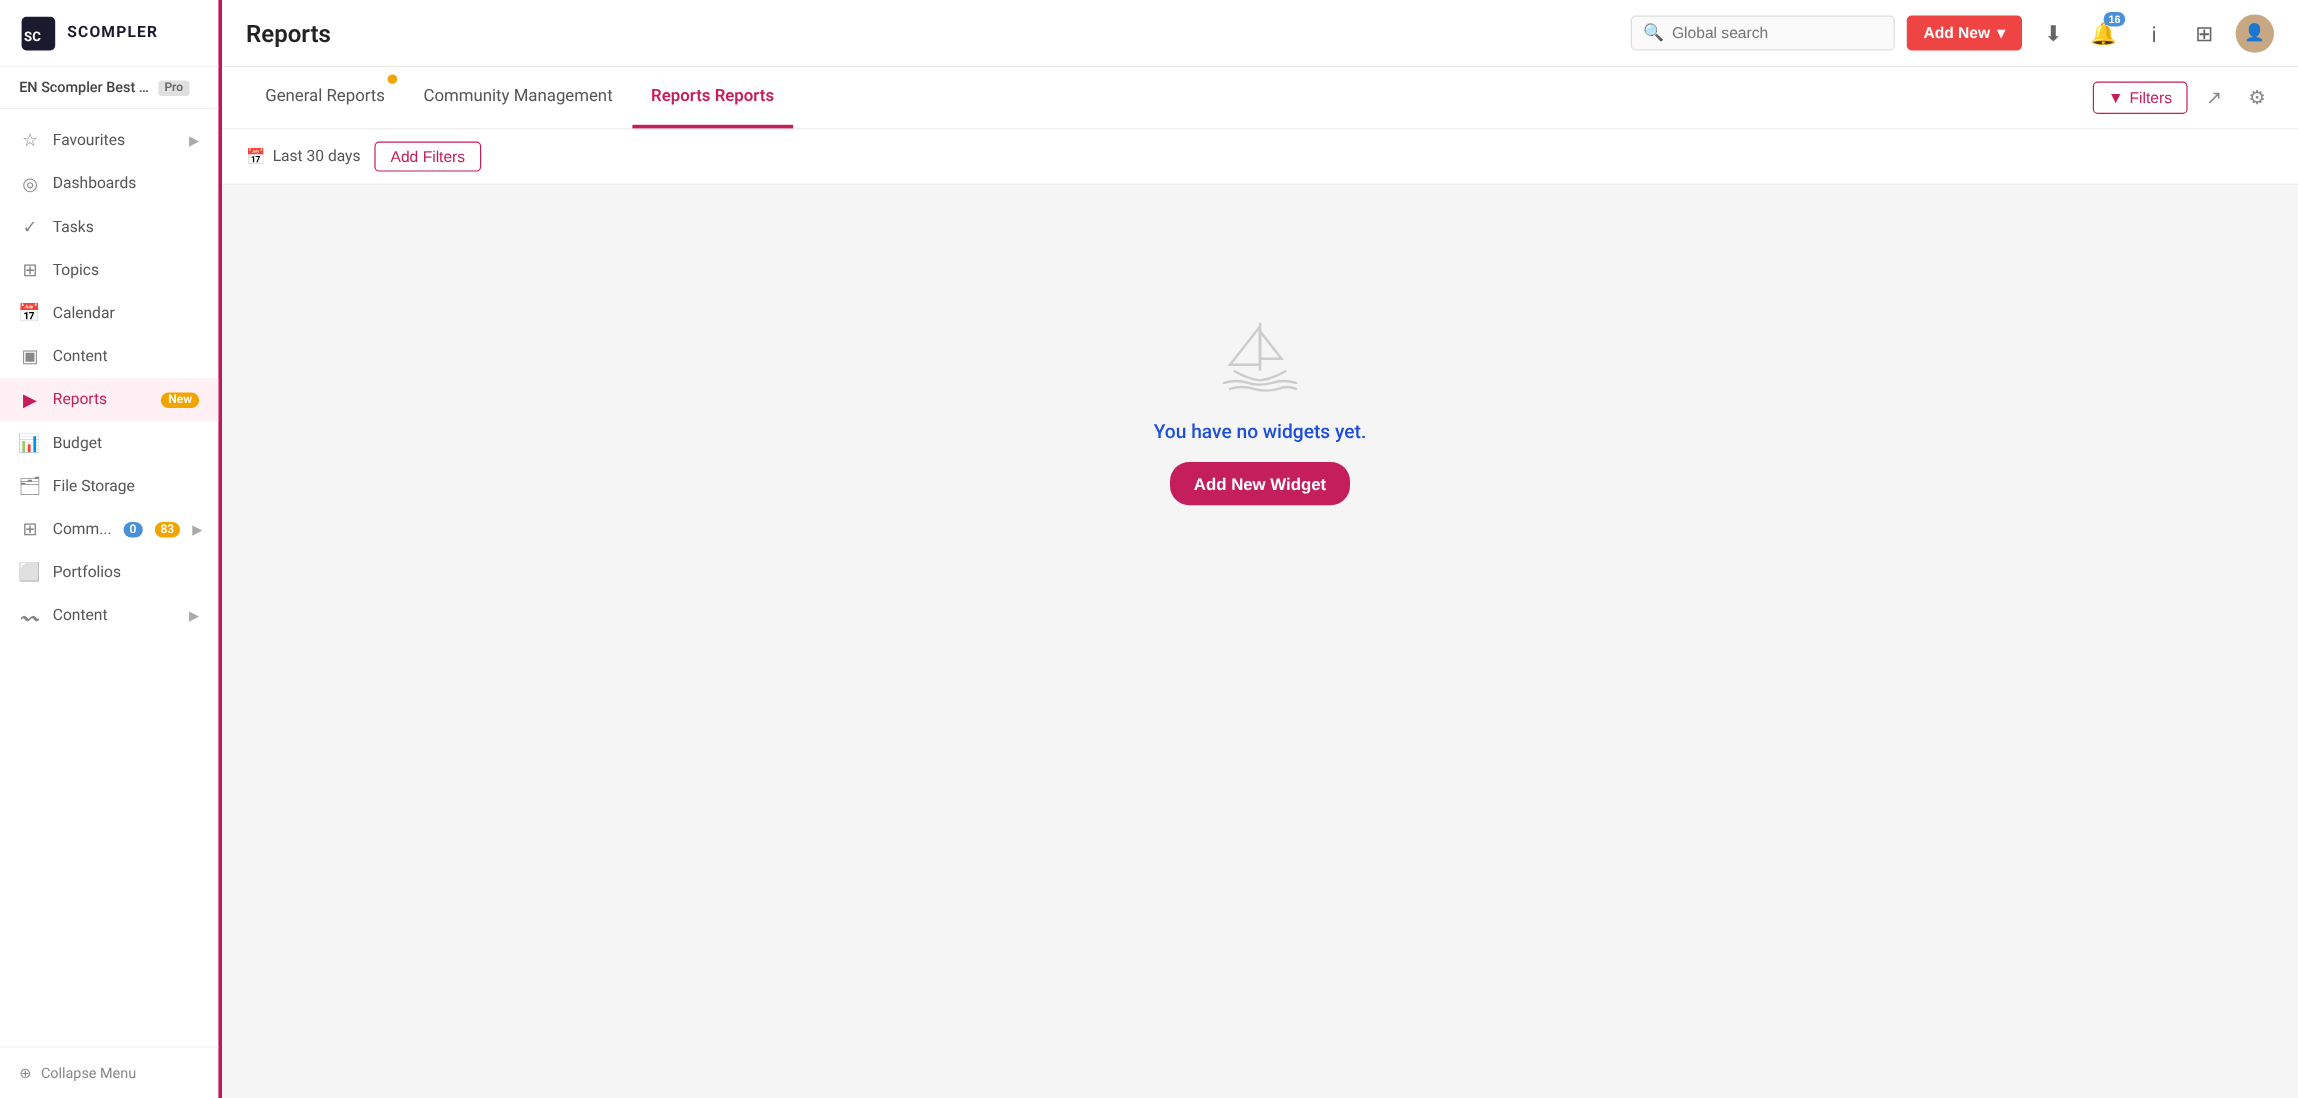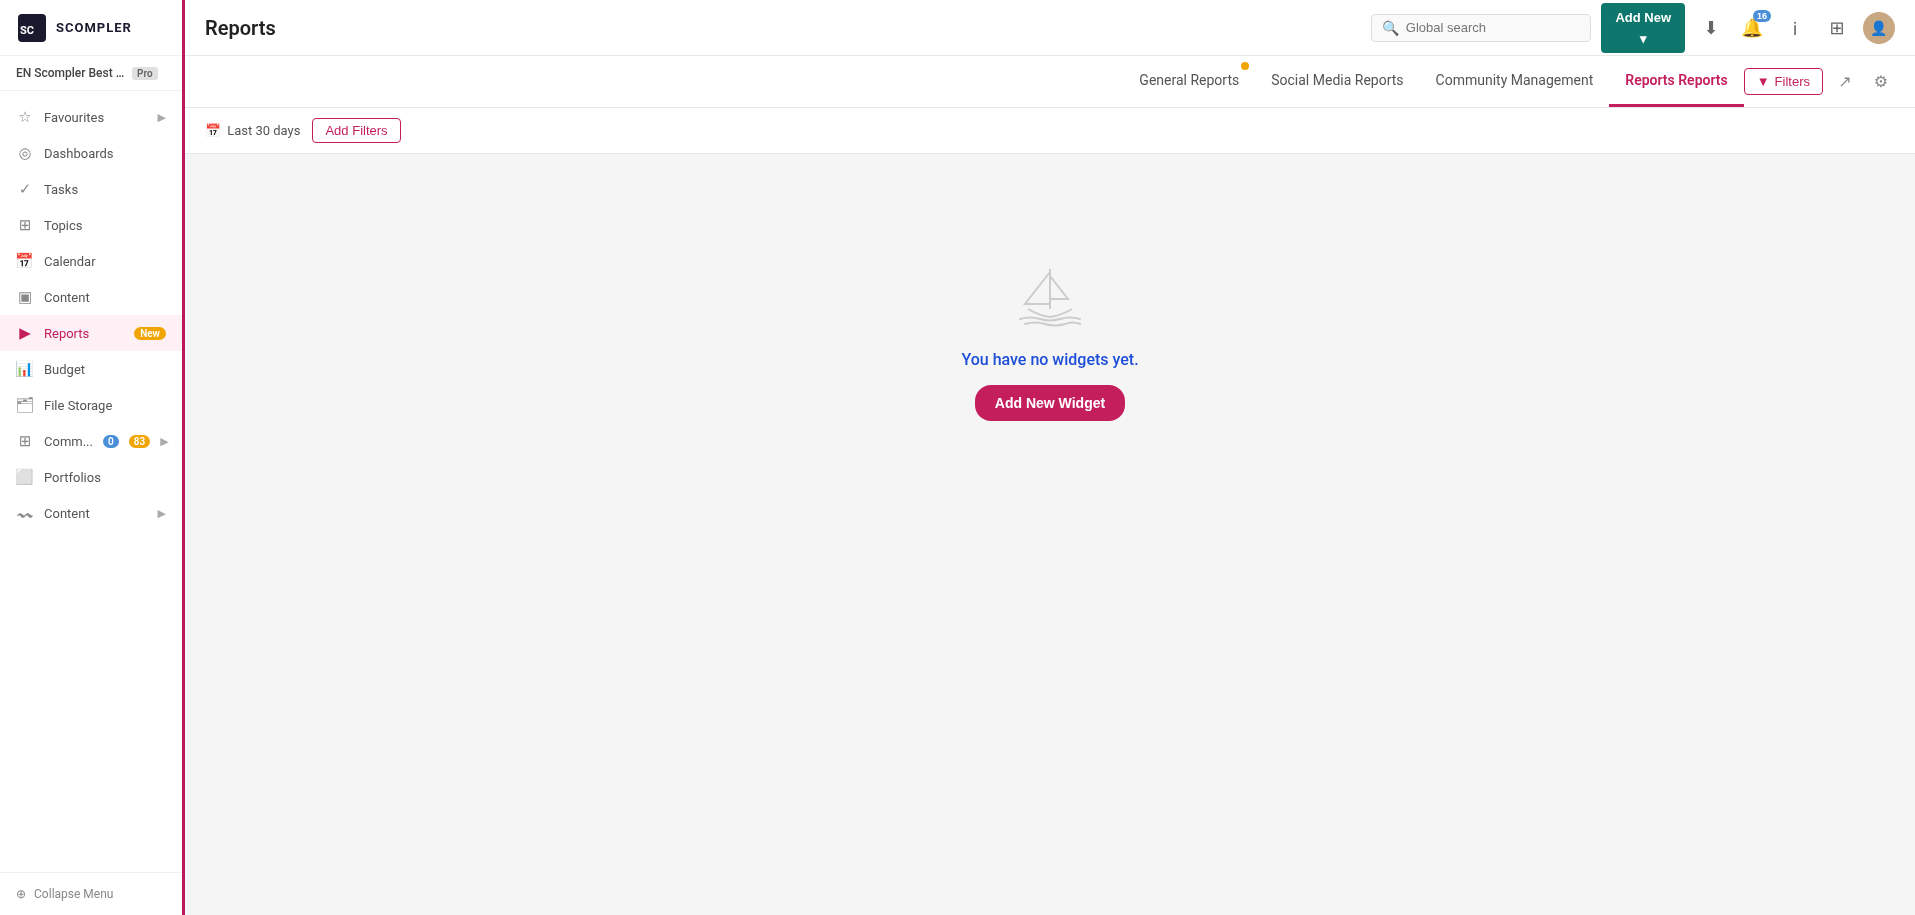--- a/index.html
+++ b/index.html
@@ -163,32 +163,31 @@
     .search-box input {
       border: none;
       background: transparent;
       outline: none;
       font-size: 13px;
       color: #999;
       width: 100%;
     }
     .search-icon-btn { color: #aaa; font-size: 14px; }
     .add-new-btn {
-      background: #0f766e;
+      background: #ef4444;
       color: #fff;
       border: none;
       border-radius: 4px;
       padding: 7px 14px;
       font-size: 13px;
       font-weight: 600;
       cursor: pointer;
       display: flex;
-      align-items: center;
+      align-items: flex-end;
       gap: 6px;
-      flex-direction: column;
     }
     .header-icon-btn {
       background: none;
       border: none;
       cursor: pointer;
       color: #666;
       font-size: 18px;
       display: flex;
       align-items: center;
       justify-content: center;
@@ -221,21 +220,21 @@
     }
 
     
     .sub-header {
       background: #fff;
       border-bottom: 1px solid #e8e8e8;
       display: flex;
       align-items: center;
       padding: 0 20px;
       height: 52px;
-      justify-content: flex-end;
+      justify-content: space-between;
     }
     .tabs {
       display: flex;
       align-items: center;
       gap: 0;
       height: 100%;
     }
     .tab {
       padding: 0 16px;
       height: 100%;
@@ -478,23 +477,20 @@
   </header>
 
   <div class="sub-header">
     <div class="tabs">
 
       <div class="tab" style="position:relative;">
         <span>General Reports</span>
         <span class="tab-badge-orange"></span>
       </div>
 
-      <div class="tab">
-        <span>Social Media Reports</span>
-      </div>
 
       <div class="tab">
         <span>Community Management</span>
       </div>
 
       <div class="tab active">
         <span>Reports Reports</span>
       </div>
 
     </div>

